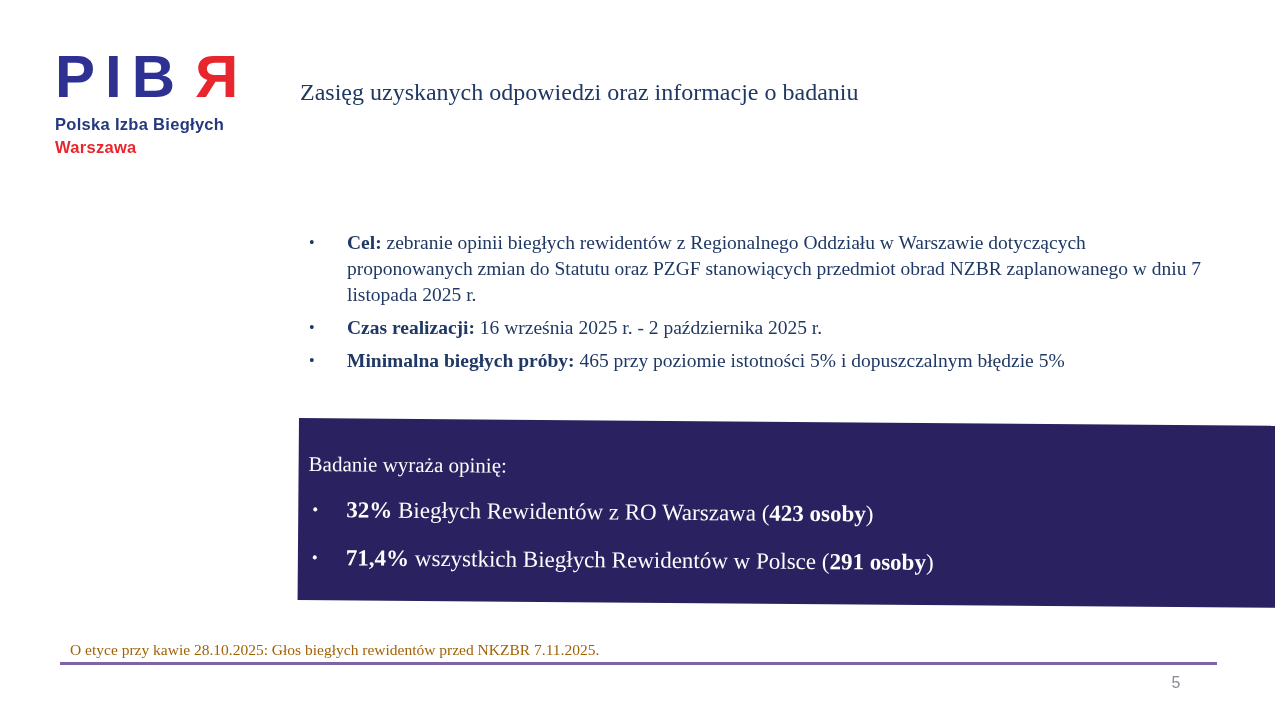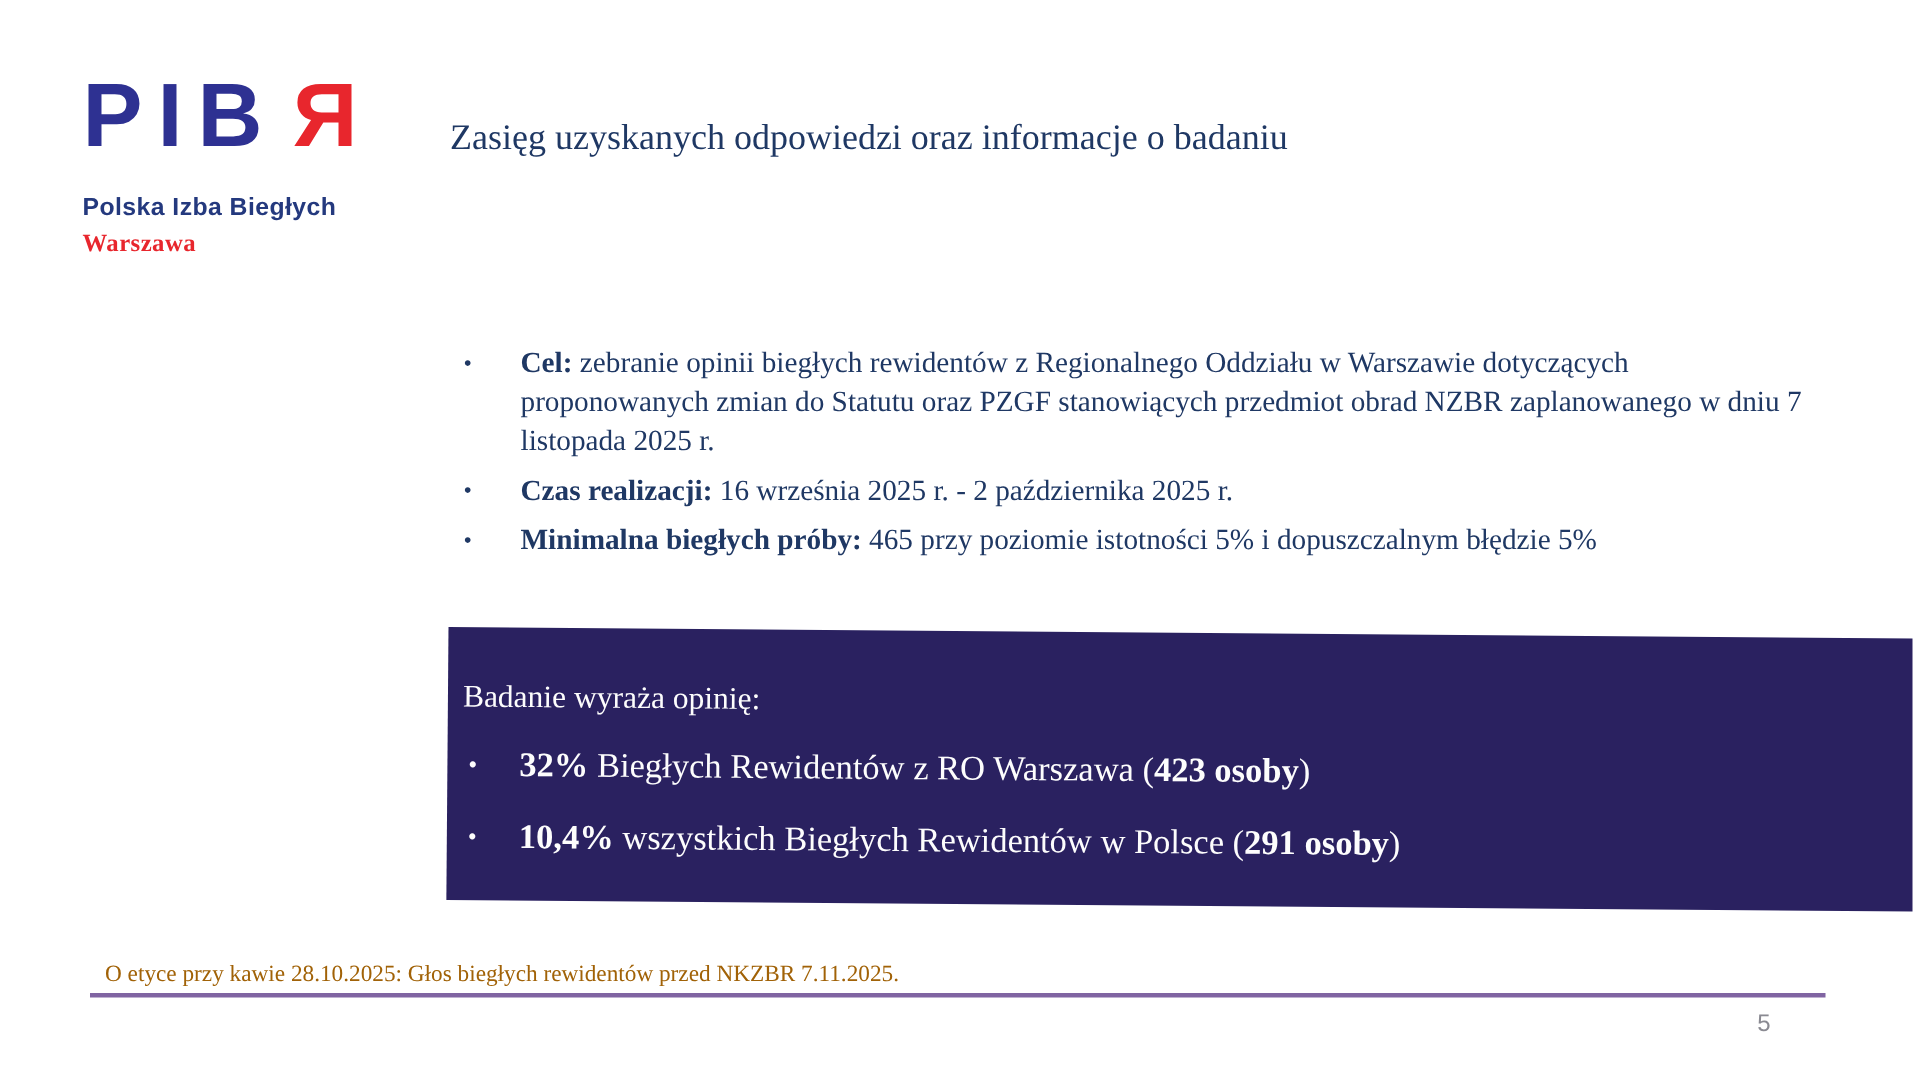--- a/index.html
+++ b/index.html
@@ -13,24 +13,24 @@
     font-family:"Liberation Sans", sans-serif;
     font-weight:700; font-size:60px; line-height:62px;
     letter-spacing:10px; color:#2e3192; white-space:nowrap;
   }
   .logo-word .r-red{
     color:#e8262d; display:inline-block; transform:scaleX(-1);
   }
   .logo-sub{
     font-family:"Liberation Sans", sans-serif;
     font-weight:700; font-size:16.5px; line-height:21px;
-    color:#24397e; margin-top:20px; letter-spacing:.3px;
+    color:#24397e; margin-top:6px; letter-spacing:.3px;
   }
   .logo-city{
-    font-family:Liberation Serif, serif;
+    font-family:Liberation Sans, sans-serif;
     font-weight:700; font-size:16.5px; line-height:21px;
     color:#e8262d; letter-spacing:.3px; margin-top:2px;
   }
   
   .title{
     position:absolute; left:300px; top:72px; width:930px;
     font-family:"Liberation Serif", serif; font-weight:400;
     font-size:24px; line-height:40px; color:#1f3864;
     white-space:nowrap;
   }
@@ -115,21 +115,21 @@
 
   <div class="dark-box">
     <div class="box-heading">Badanie wyraża opinię:</div>
     <div class="box-bullets">
       <div class="box-bullet">
         <span class="bdot">•</span>
         <span><b>32%</b><span> Biegłych Rewidentów z RO Warszawa (</span><b>423 osoby</b><span>)</span></span>
       </div>
       <div class="box-bullet">
         <span class="bdot">•</span>
-        <span><b>10,4%</b><span> wszystkich Biegłych Rewidentów w Polsce (</span><b>291 osoby</b><span>)</span></span>
+        <span><b>71,4%</b><span> wszystkich Biegłych Rewidentów w Polsce (</span><b>291 osoby</b><span>)</span></span>
       </div>
     </div>
   </div>
 
   <div class="footer-line"></div>
   <div class="footer-text">O etyce przy kawie 28.10.2025: Głos biegłych rewidentów przed NKZBR 7.11.2025.</div>
   <div class="page-number">5</div>
 
 </div>
 

